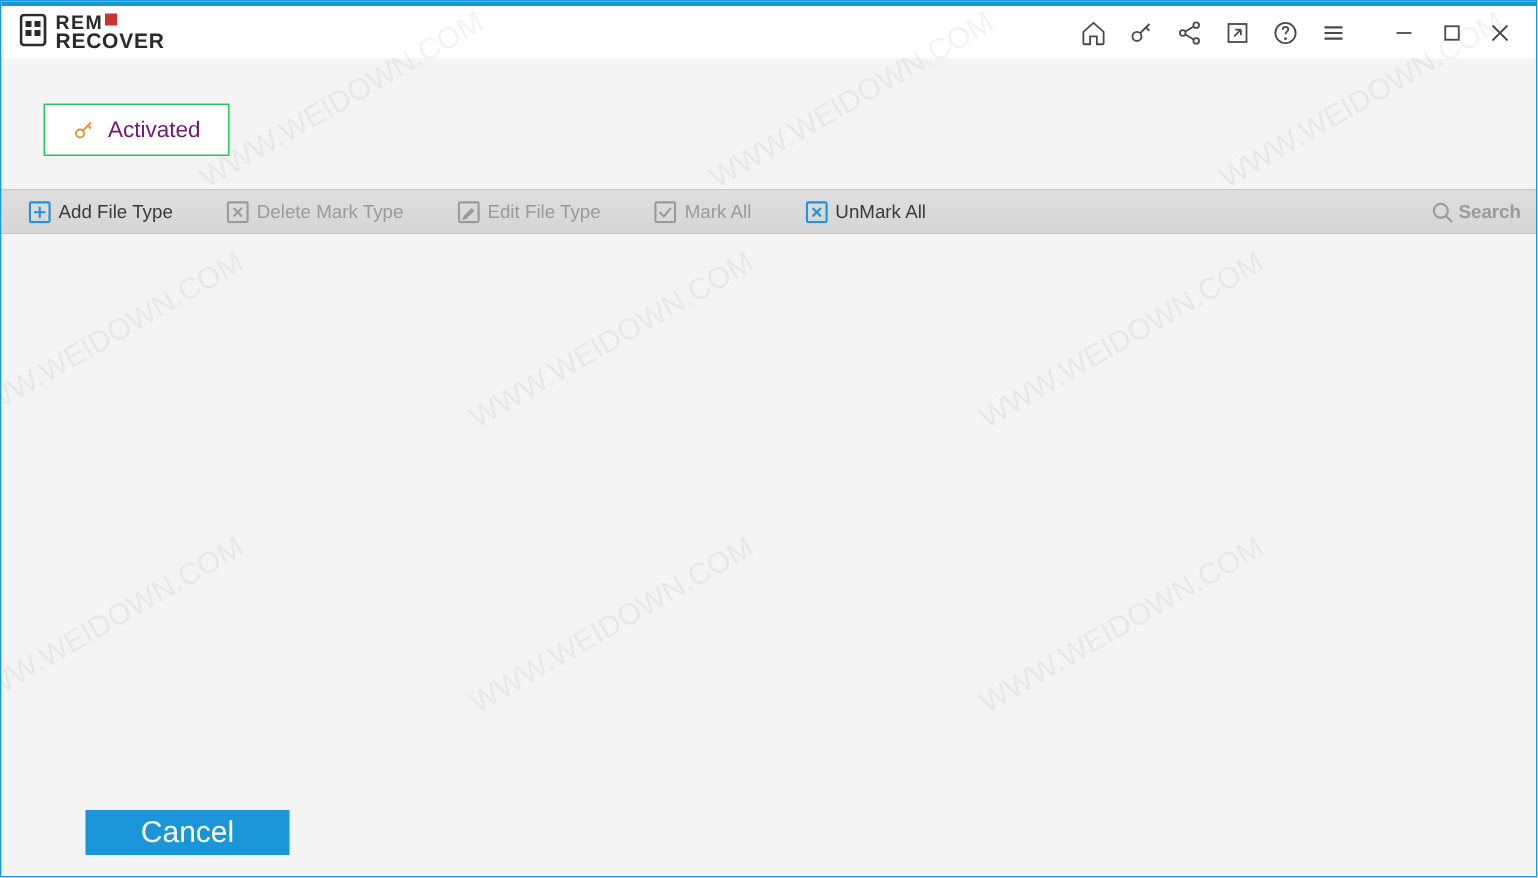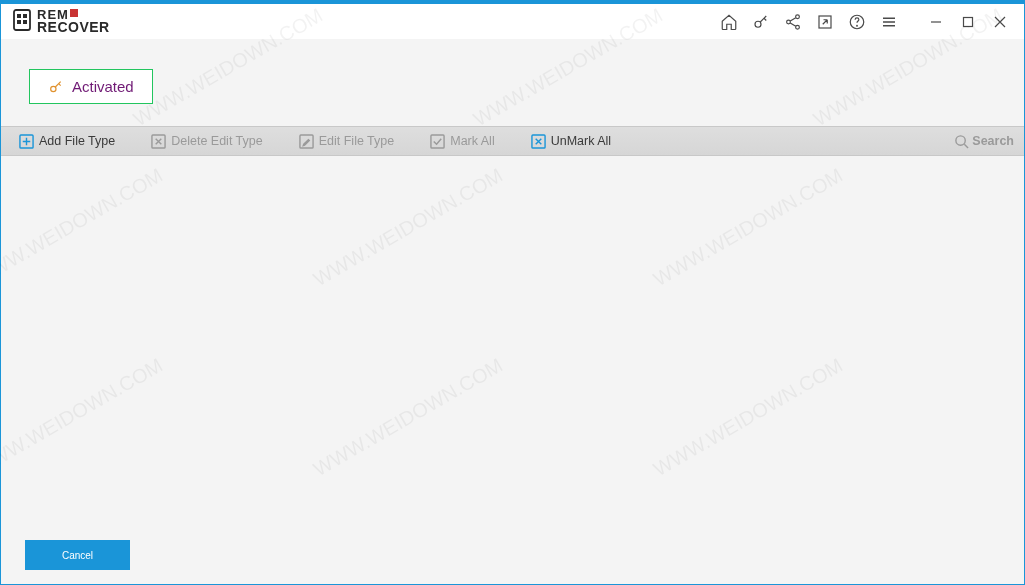--- a/index.html
+++ b/index.html
@@ -177,29 +177,30 @@
       user-select: none;
       white-space: nowrap;
     }
     .footer {
       padding: 10px 24px 14px 24px;
       display: flex;
       justify-content: space-between;
       background: #f4f4f4;
     }
     .btn {
-      width: 105px;
+      width: 136px;
       height: 30px;
       border: none;
       color: #fff;
-      font-size: 10px;
+      font-size: 20px;
       cursor: pointer;
       display: flex;
       align-items: center;
       justify-content: center;
+      margin-left: 32px;
     }
     .btn-cancel { background: #1a95d8; }
     .btn-apply { background: #1a95d8; }
   </style>
 </head>
 <body>
 
 <div class="window">
 
   <div class="titlebar">
@@ -299,21 +300,21 @@
       <span>Add File Type</span>
     </div>
 
     <div class="tb-item disabled">
       <span class="tb-item-icon inactive">
         <svg width="15" height="15" viewBox="0 0 16 16" fill="none" stroke-width="1.5">
             <rect x="1" y="1" width="14" height="14" rx="1"></rect>
             <path d="M5 5l6 6M11 5l-6 6"></path>
           </svg>
       </span>
-      <span>Delete Edit Type</span>
+      <span>Delete Mark Type</span>
     </div>
 
     <div class="tb-item disabled">
       <span class="tb-item-icon inactive">
         <svg width="15" height="15" viewBox="0 0 16 16" fill="none" stroke-width="1.5">
             <rect x="1" y="1" width="14" height="14" rx="1"></rect>
             <path d="M5 11l5-5 1 1-5 5-1.5.5z"></path>
           </svg>
       </span>
       <span>Edit File Type</span>

